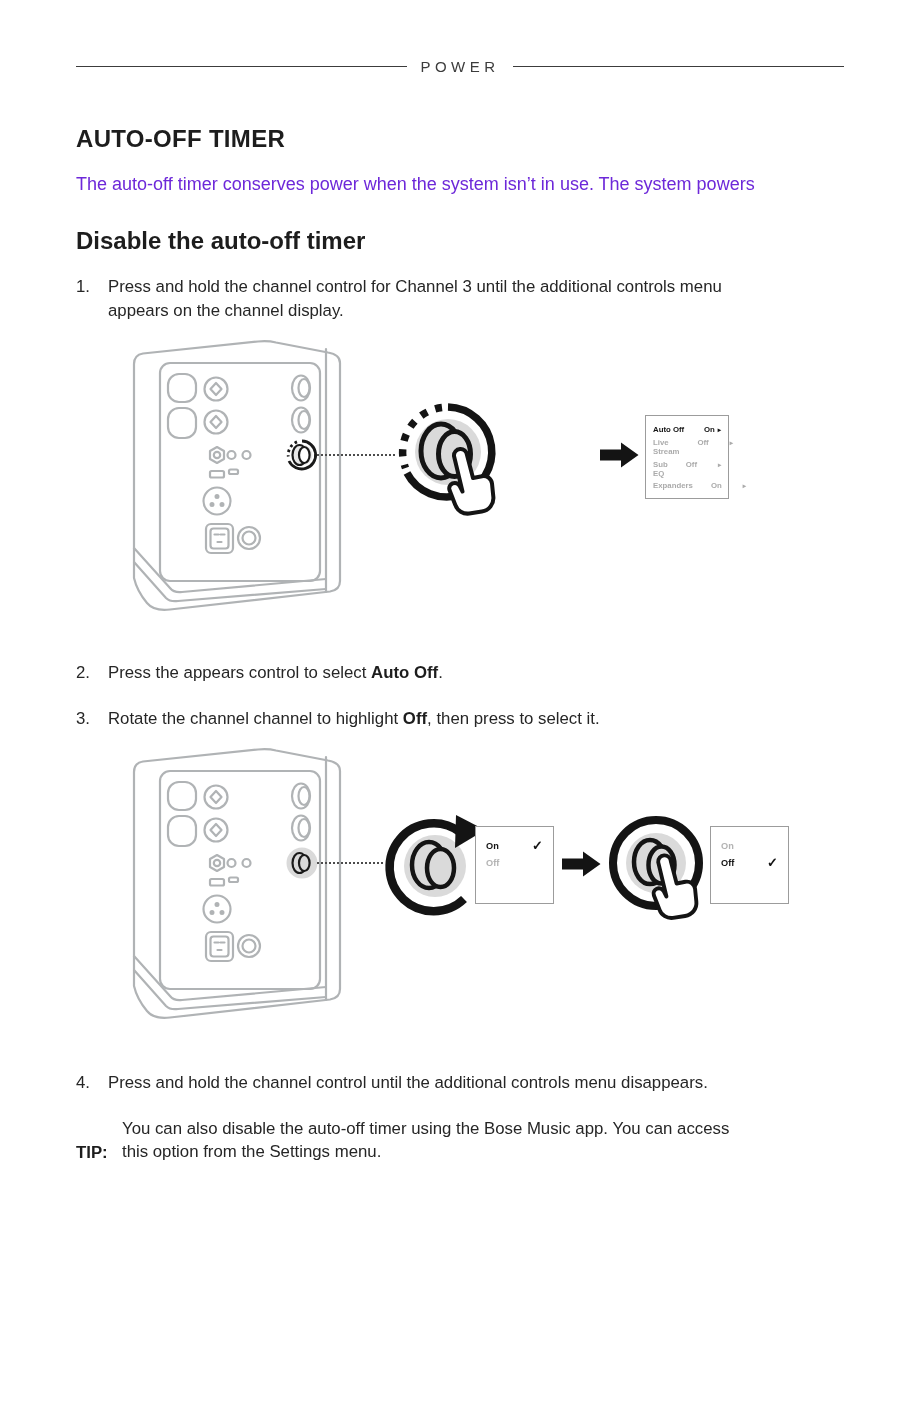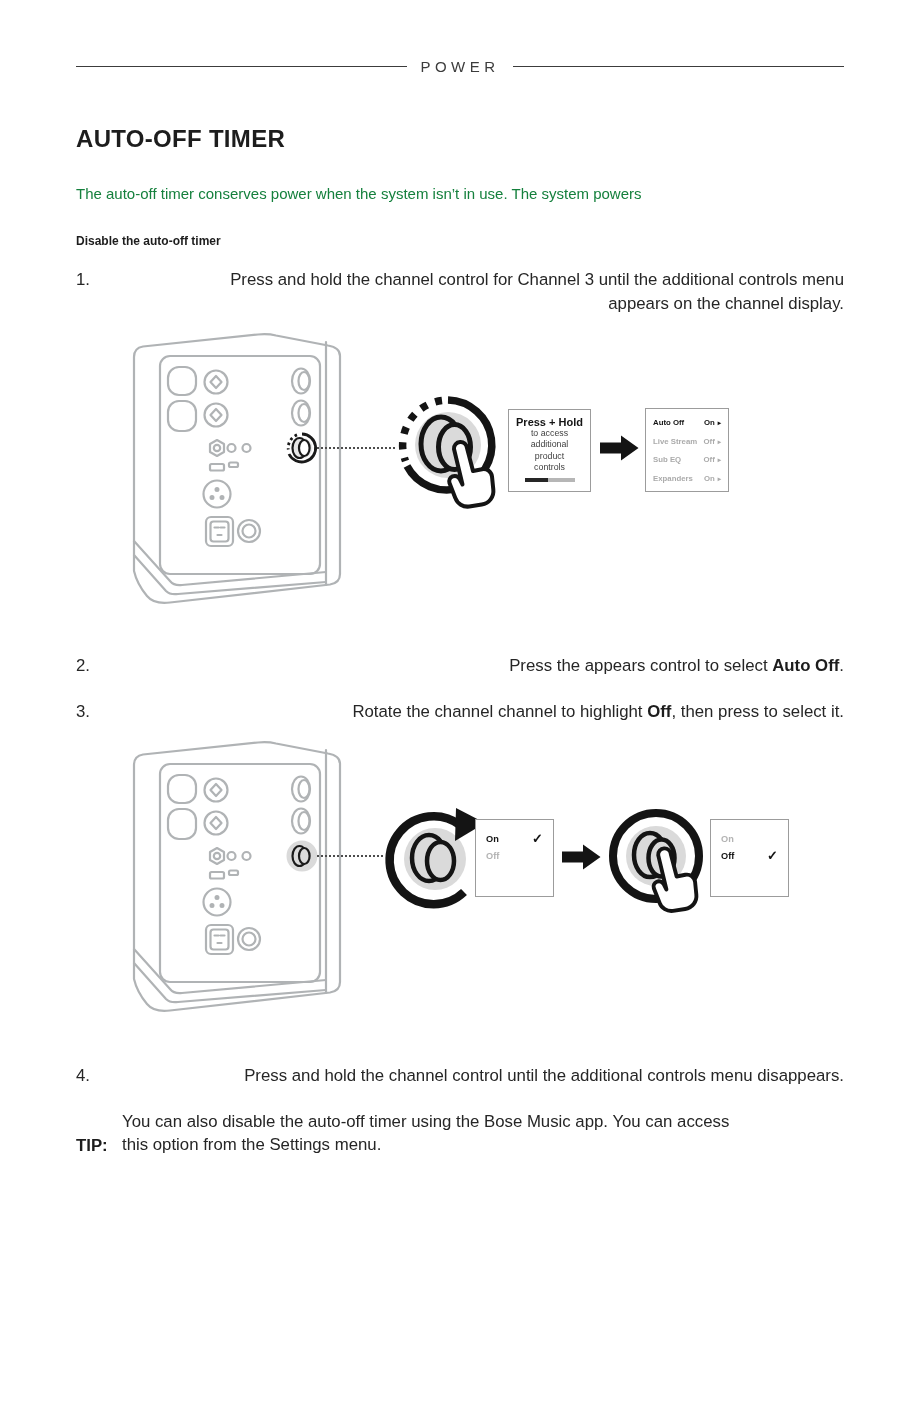--- a/index.html
+++ b/index.html
@@ -10,28 +10,28 @@
     color:#262626;
   }
   .page { position:relative; width:920px; height:1162px; overflow:hidden; padding:0 76px; }
 
   
   .doc-header { display:flex; align-items:center; gap:13px; padding-top:58px; }
   .rule { flex:1; height:0; border-top:1.5px solid #3c3c3c; }
   .section-label { font-size:15px; letter-spacing:4.5px; color:#3c3c3c; font-weight:400; }
 
   .title { margin:50px 0 0; font-size:24px; font-weight:800; letter-spacing:.3px; color:#1d1d1d; }
-  .intro { margin-top:30px; font-size:15px; line-height:1.4; color:#15803d; }
+  .intro { margin-top:19px; font-size:18px; line-height:1.4; color:#6d28d9; }
   .intro span { display:block; }
-  .subtitle { margin:30px 0 6px; font-size:12px; font-weight:700; color:#1d1d1d; }
+  .subtitle { margin:30px 0 6px; font-size:24px; font-weight:700; color:#1d1d1d; }
 
   
   .step { display:flex; font-size:16.8px; line-height:1.4; color:#262626; }
   .step-num { width:32px; flex:none; }
-  .step-body { flex:1;text-align:right; }
+  .step-body { flex:1; }
   .step-body b { font-weight:700; color:#1d1d1d; }
   .line2 { display:none; }
   .line2:not(:empty) { display:block; }
   .mt16 { margin-top:16px; } .mt20 { margin-top:20px; }
   .mt22 { margin-top:22px; } .mt42 { margin-top:42px; }
 
   
   .figure { position:relative; }
   .fig1 { height:281px; }
   .fig2 { height:283px; }
@@ -43,21 +43,21 @@
   .ph-title { font-size:11px; font-weight:700; color:#141414; }
   .ph-line { font-size:8.8px; color:#3f3f3f; line-height:1.3; }
   .ph-bar { width:50px; height:4.5px; background:#b6b6b6; margin:4px auto 0; position:relative; }
   .ph-fill { position:absolute; left:0; top:0; height:100%; width:46%; background:#262626; }
 
   .menu-box { width:84px; height:84px; padding:9px 7px 8px; display:flex; flex-direction:column; justify-content:space-between; }
   .menu-row { display:flex; align-items:baseline; font-size:7.8px; font-weight:700; }
   .menu-label { flex:1; }
   .menu-caret { font-size:6.5px; margin-left:3px; }
   .row-dark { color:#141414; }
-  .row-muted { color:#ababab; }
+  .row-muted { color:#ababab;gap:18px; }
 
   .opt-box { width:79px; height:78px; padding:11px 10px; }
   .opt-row { display:flex; align-items:center; font-size:9.2px; font-weight:700; height:15px; margin-bottom:2px; }
   .opt-check { margin-left:auto; font-size:13px; font-weight:700; color:#141414; }
   .opt-dark { color:#141414; }
   .opt-muted { color:#b3b3b3; }
 
   
   .tip { display:flex; font-size:16.8px; line-height:1.4; color:#262626; }
   .tip-label { width:46px; flex:none; font-weight:700; color:#1d1d1d;margin-top:24px; }
@@ -142,30 +142,20 @@
 
     <svg class="abs" style="left:318px;top:56px;" width="112" height="128" viewBox="0 0 112 128">
       <circle cx="54" cy="58" r="33" fill="#dadada"></circle>
       <path d="M54,13 A45,45 0 1 1 13,79" stroke="#141414" stroke-width="7.5" fill="none"></path>
       <path d="M48,13.5 A45,45 0 0 0 11.5,74" stroke="#141414" stroke-width="7.5" fill="none" stroke-dasharray="7 8.5"></path>
       <ellipse cx="47" cy="57" rx="20" ry="27" fill="none" stroke="#141414" stroke-width="5"></ellipse>
       <ellipse cx="60.5" cy="60" rx="16" ry="22.5" fill="#dadada" stroke="#141414" stroke-width="5"></ellipse>
       <path d="M60,62 a6.5,6.5 0 0 1 13,-1 l6,23 9,-1.8 a8.5,8.5 0 0 1 10,7.3 l1.3,13 a13.5,13.5 0 0 1 -11.5,15 l-12.5,2 a13,13 0 0 1 -14,-8.6 l-5.8,-14.8 a5.5,5.5 0 0 1 10,-4.4 l3,5.8 z" fill="#fff" stroke="#141414" stroke-width="4" stroke-linejoin="round"></path>
     </svg>
 
-    <div class="box ph-box" style="left:432px;top:78px;">
-      <div class="ph-title">Press + Hold</div>
-      <div class="ph-line">to access</div>
-      <div class="ph-line">additional</div>
-      <div class="ph-line">product</div>
-      <div class="ph-line">controls</div>
-      <div class="ph-bar">
-          <div class="ph-fill"></div>
-        </div>
-    </div>
 
     <svg class="abs" style="left:524px;top:103px;" width="40" height="28" viewBox="0 0 40 28">
       <polygon points="0,8.5 21,8.5 21,1.5 38.5,14 21,26.5 21,19.5 0,19.5" fill="#141414"></polygon>
     </svg>
 
     <div class="box menu-box" style="left:569px;top:77px;">
       <div class="menu-row row-dark">
         <span class="menu-label">Auto Off</span>
         <span class="menu-value">On</span>
         <span class="menu-caret">▸</span>

